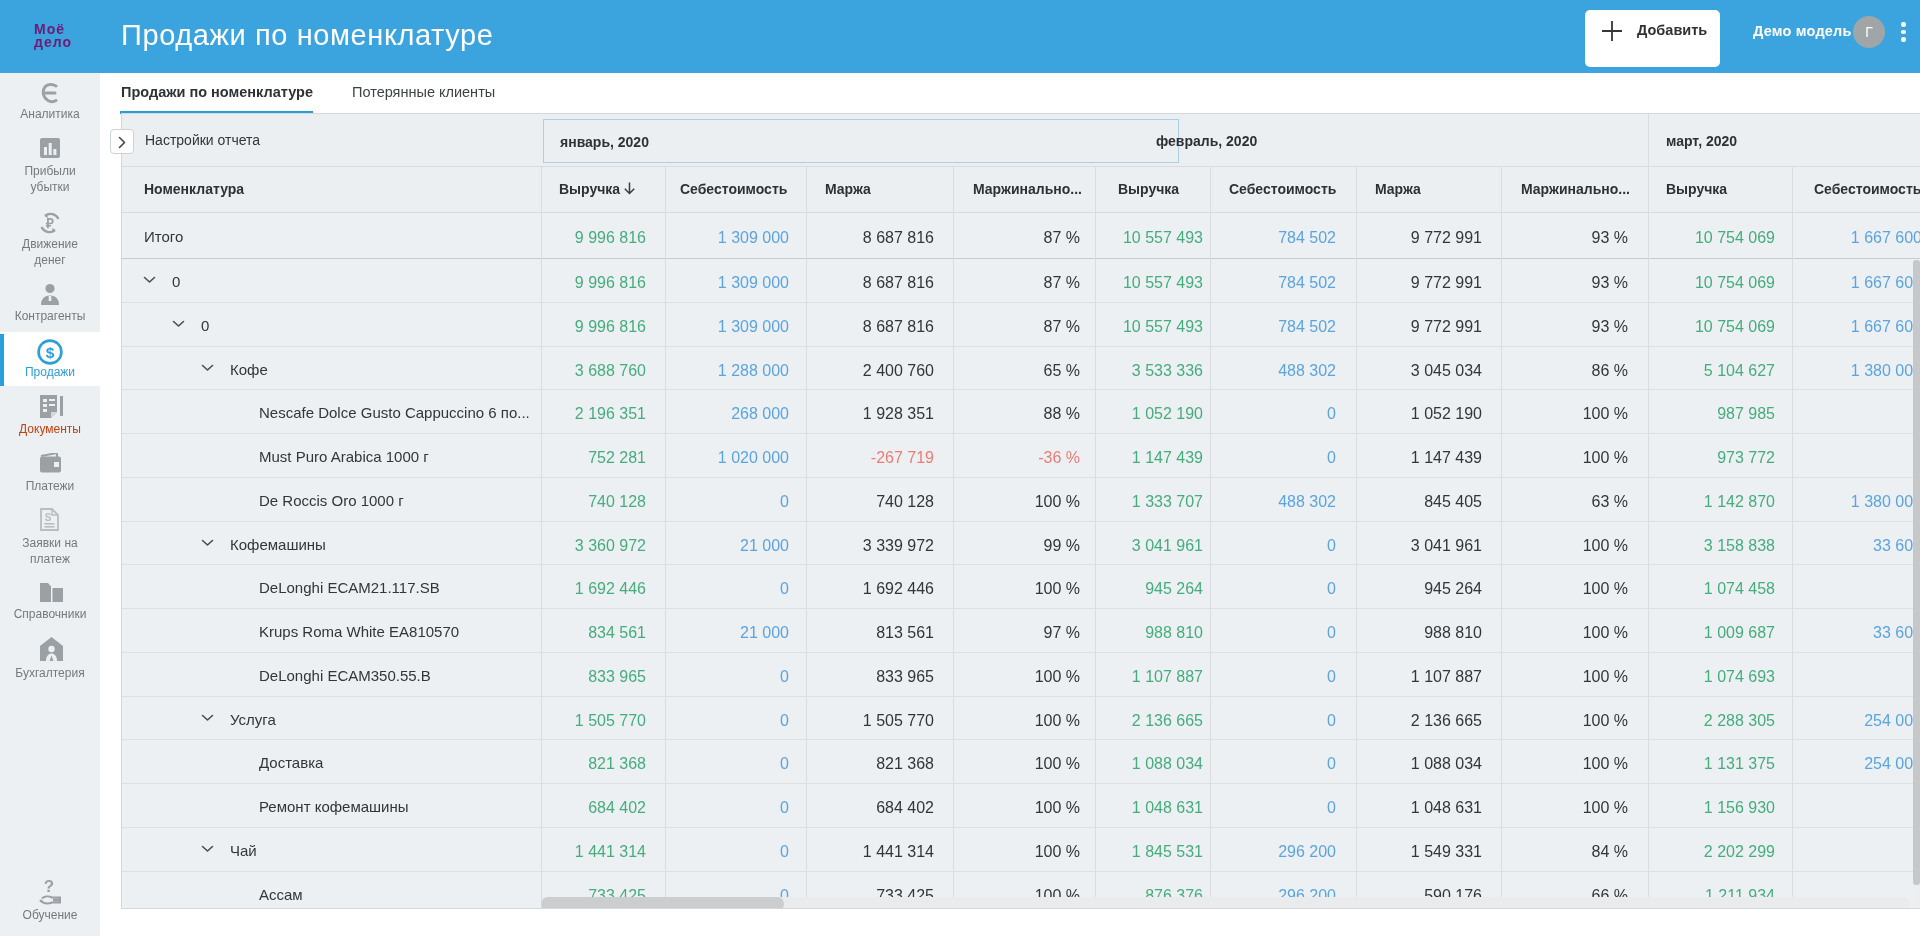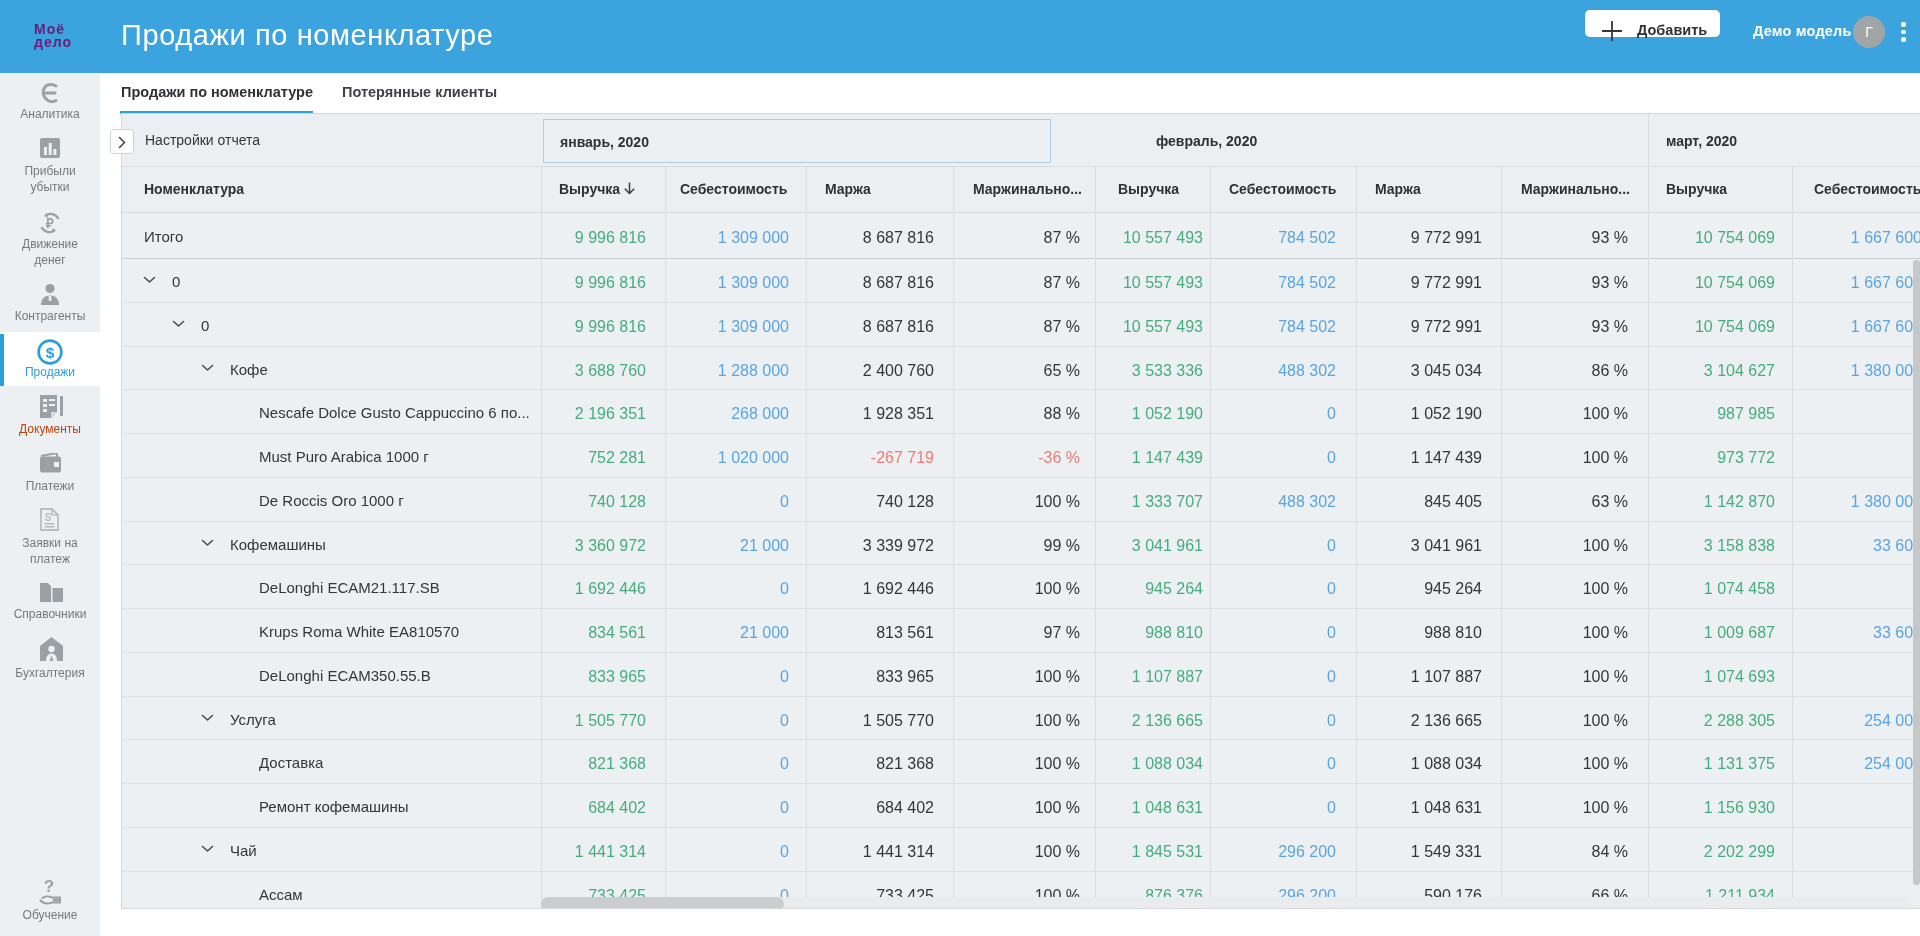--- a/index.html
+++ b/index.html
@@ -1,48 +1,48 @@
 <!DOCTYPE html>
 <html><head><meta charset="utf-8">
 <style>
 *{margin:0;padding:0;box-sizing:border-box}
 html,body{width:1920px;height:936px;overflow:hidden;background:#fff;
 font-family:"Liberation Sans",sans-serif;position:relative}
 
 #top{position:absolute;left:0;top:0;width:1920px;height:73px;background:#3ba3dd}
 #logo{position:absolute;left:34px;top:23px;color:#701a75;font-size:14px;font-weight:700;line-height:13px;letter-spacing:1px}
 #title{position:absolute;left:121px;top:19px;color:#fff;font-size:29px;font-weight:400;letter-spacing:0.6px}
-#addbtn{position:absolute;left:1585px;top:10px;width:135px;height:27px;background:#fff;border-radius:5px;color:#2f3235;font-size:14.5px;font-weight:700;line-height:41px}
+#addbtn{position:absolute;left:1585px;top:10px;width:135px;height:57px;background:#fff;border-radius:5px;color:#2f3235;font-size:14.5px;font-weight:700;line-height:41px}
 #demotxt{position:absolute;left:1753px;top:23px;color:#fff;font-size:14.5px;font-weight:700;letter-spacing:0.2px}
 #avatar{position:absolute;left:1853px;top:16px;width:32px;height:32px;border-radius:50%;background:#a0a5a7;color:#fff;font-size:14px;text-align:center;line-height:32px}
 #dots{position:absolute;left:1901px;top:22px;width:5px}
 .dot{width:4.5px;height:4.5px;border-radius:50%;background:#fff;margin:0 0 3px 0}
 
 #side{position:absolute;left:0;top:73px;width:100px;height:863px;background:#edf0f2}
 .sitem{position:absolute;left:0;width:100px;text-align:center;color:#75797d;font-size:12px;line-height:16px}
 #active{position:absolute;left:0;top:332px;width:100px;height:54px;background:#fff}
 #activebar{position:absolute;left:0;top:334px;width:4px;height:52px;background:#2b9fd9}
 
 #tabs{position:absolute;left:100px;top:73px;width:1820px;height:43px;background:#fff}
 .tab1{position:absolute;left:21px;top:10.5px;font-size:14.5px;font-weight:600;color:#2f3235}
-.tab2{position:absolute;left:242px;top:10.5px;font-size:14.5px;font-weight:700;color:#3e4246}
+.tab2{position:absolute;left:252px;top:10.5px;font-size:14.5px;font-weight:400;color:#3e4246}
 #tabline{position:absolute;left:20px;top:37.5px;width:193px;height:3px;background:#2a9ed9}
 
 #wrap{position:absolute;left:121px;top:112.5px;width:1799px;height:796.5px;border:1px solid #d5d8db;border-right:none;background:#ec4899;overflow:hidden}
 .hrow{position:relative;background:#eceff2;border-bottom:1px solid #d9dcde}
 .drow{position:relative;background:#edf0f3;border-bottom:1px solid #dddfe2}
 .lab{position:absolute;font-size:15px;color:#333538;white-space:nowrap}
 .hl{font-weight:700;color:#2e3133;font-size:14px}
 .num{position:absolute;font-size:16px;white-space:nowrap}
 .g{color:#45ac7c}.b{color:#5aa4e0}.k{color:#333538}.r{color:#ee7b76}
 .c1{right:1274px}.c2{right:1131px}.c3{right:986px}.c4{right:840px}.c5{right:717px}
 .c6{right:584px}.c7{right:438px}.c8{right:292px}.c9{right:145px}.c10{right:-2px}
 .chev{position:absolute;top:50%;margin-top:-4px}
 #vlines div{position:absolute;top:53px;bottom:0;width:1px;background:#dadcdf}
-#janbox{position:absolute;left:421px;top:5.5px;width:508px;height:44px;background:transparent;border:1.5px solid #aecde9}
+#janbox{position:absolute;left:421px;top:5.5px;width:636px;height:44px;background:transparent;border:1.5px solid #aecde9}
 #setbtn{position:absolute;left:110px;top:129px;width:24px;height:25px;background:#fff;border:1px solid #d0d3d6;border-radius:4px;text-align:center}
 #vsbtrack{position:absolute;right:0;top:146.5px;width:7px;bottom:0;background:#eceef0}
 #vsb{position:absolute;right:0;top:146.5px;width:7px;height:625px;background:#c5c7c9;border-radius:3px}
 #hsbtrack{position:absolute;left:419px;right:10px;top:783px;height:14px;background:#e9ebed;border-radius:7px}
 #hsb{position:absolute;left:419px;top:783px;width:243px;height:14px;background:#cbcdcf;border-radius:7px}
 </style></head>
 <body>
 <div id="top">
   <div id="logo">Моё<br>дело</div>
   <div id="title">Продажи по номенклатуре</div>
@@ -226,21 +226,21 @@
         </svg>
         <div class="lab" style="left:108px;top:14px">Кофе</div>
         <div class="num c1 g" style="top:15px">3 688 760</div>
         <div class="num c2 b" style="top:15px">1 288 000</div>
         <div class="num c3 k" style="top:15px">2 400 760</div>
         <div class="num c4 k" style="top:15px">65 %</div>
         <div class="num c5 g" style="top:15px">3 533 336</div>
         <div class="num c6 b" style="top:15px">488 302</div>
         <div class="num c7 k" style="top:15px">3 045 034</div>
         <div class="num c8 k" style="top:15px">86 %</div>
-        <div class="num c9 g" style="top:15px">3 104 627</div>
+        <div class="num c9 g" style="top:15px">5 104 627</div>
         <div class="num c10 b" style="top:15px">1 380 000</div>
       </div>
   <div class="drow" style="height:43.75px;border-bottom:1px solid #dddfe2">
         <div class="lab" style="left:137px;top:14px">Nescafe Dolce Gusto Cappuccino 6 по...</div>
         <div class="num c1 g" style="top:15px">2 196 351</div>
         <div class="num c2 b" style="top:15px">268 000</div>
         <div class="num c3 k" style="top:15px">1 928 351</div>
         <div class="num c4 k" style="top:15px">88 %</div>
         <div class="num c5 g" style="top:15px">1 052 190</div>
         <div class="num c6 b" style="top:15px">0</div>

